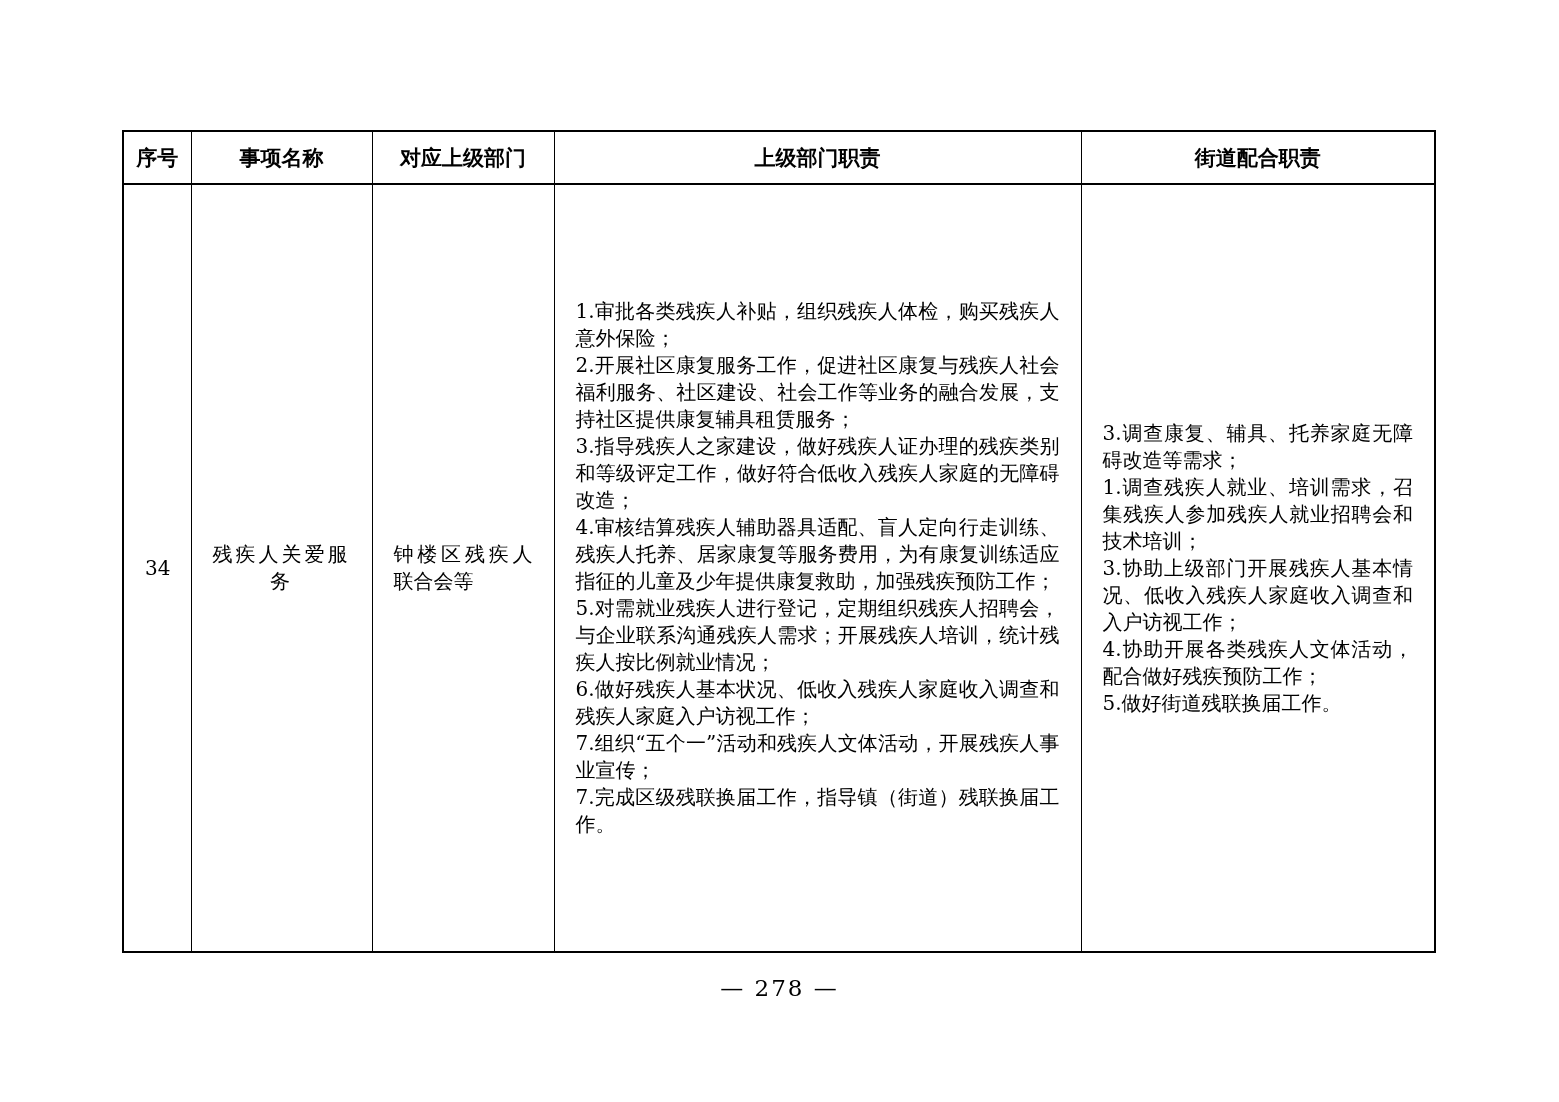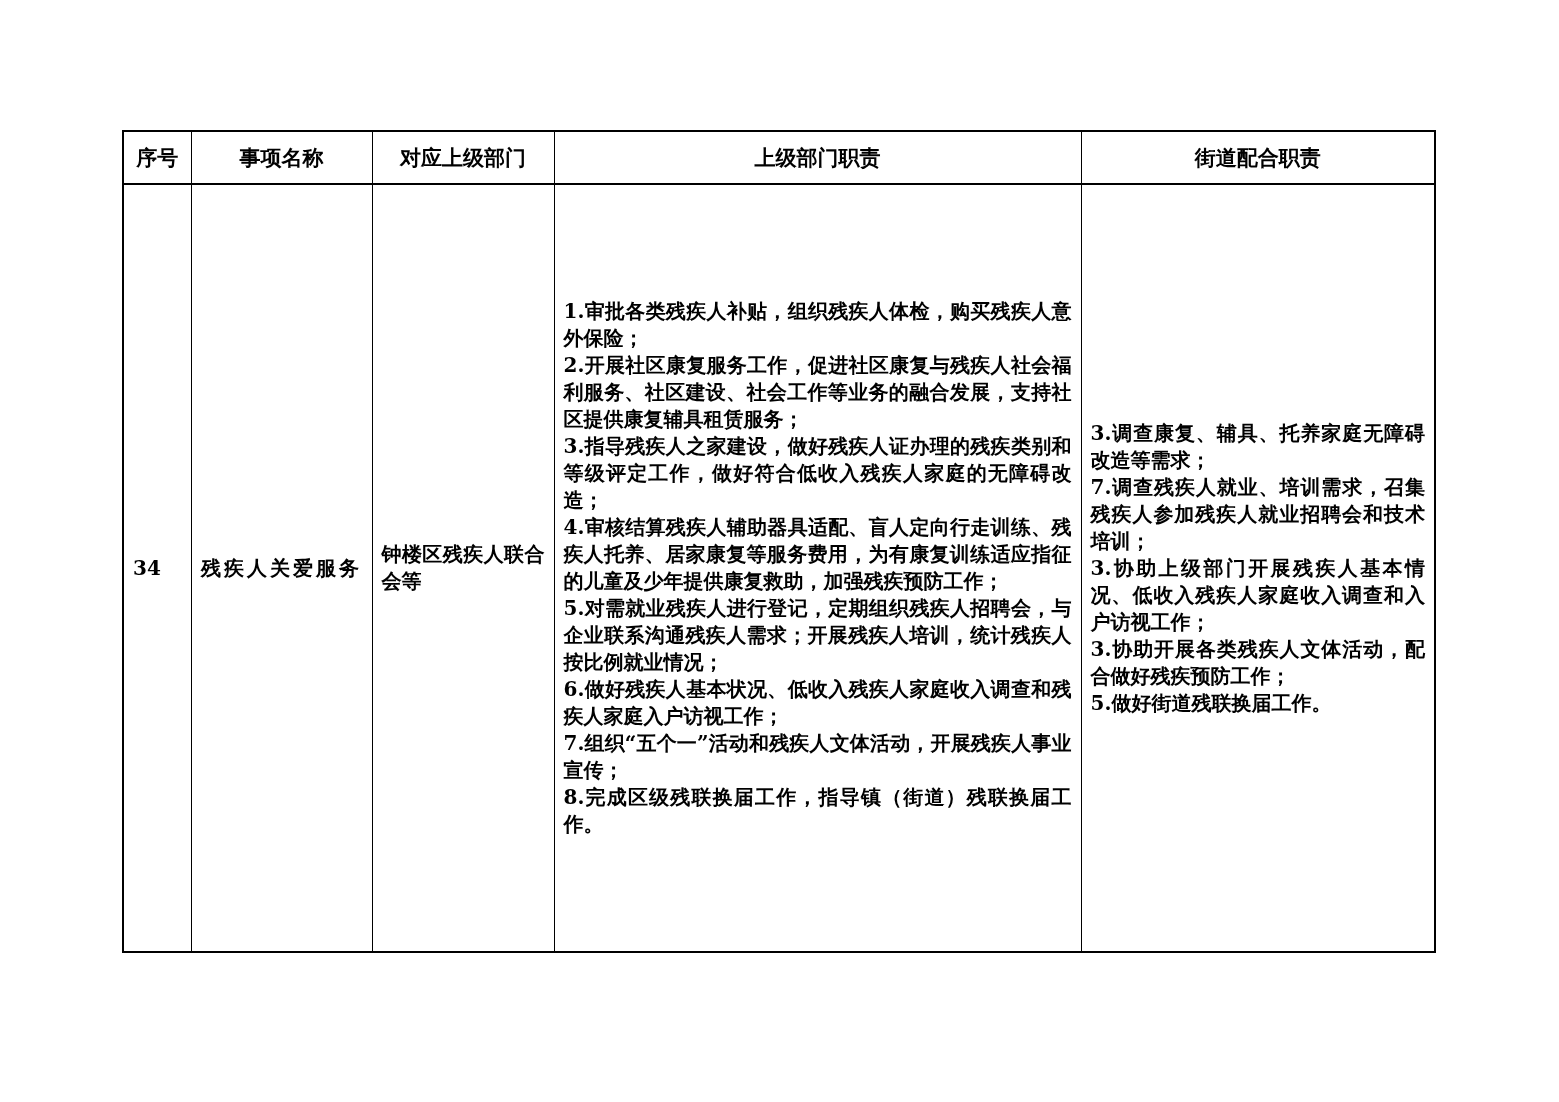--- a/index.html
+++ b/index.html
@@ -39,22 +39,21 @@
     font-size: 21px;
     text-align: center;
     vertical-align: middle;
     padding: 0 12px;
   }
   table.resp-table td {
     height: 764px;
     vertical-align: middle;
     font-size: 20px;
     line-height: 27px;
-    padding: 0 9px;
-    font-weight: bold;
+    padding: 0 21px;
   }
   td.cell-index {
     text-align: left;
   }
   td.cell-name {
     text-align: center;
     letter-spacing: 3px;
     margin-top: 32px;
   }
   td.cell-dept {
@@ -107,27 +106,28 @@
         <td class="cell-name">残疾人关爱服务</td>
         <td class="cell-dept">钟楼区残疾人联合会等</td>
         <td class="cell-duties">
           <div class="para">1.审批各类残疾人补贴，组织残疾人体检，购买残疾人意外保险；</div>
           <div class="para">2.开展社区康复服务工作，促进社区康复与残疾人社会福利服务、社区建设、社会工作等业务的融合发展，支持社区提供康复辅具租赁服务；</div>
           <div class="para">3.指导残疾人之家建设，做好残疾人证办理的残疾类别和等级评定工作，做好符合低收入残疾人家庭的无障碍改造；</div>
           <div class="para">4.审核结算残疾人辅助器具适配、盲人定向行走训练、残疾人托养、居家康复等服务费用，为有康复训练适应指征的儿童及少年提供康复救助，加强残疾预防工作；</div>
           <div class="para">5.对需就业残疾人进行登记，定期组织残疾人招聘会，与企业联系沟通残疾人需求；开展残疾人培训，统计残疾人按比例就业情况；</div>
           <div class="para">6.做好残疾人基本状况、低收入残疾人家庭收入调查和残疾人家庭入户访视工作；</div>
           <div class="para">7.组织“五个一”活动和残疾人文体活动，开展残疾人事业宣传；</div>
-          <div class="para">8.完成区级残联换届工作，指导镇（街道）残联换届工作。</div>
+          <div class="para">7.完成区级残联换届工作，指导镇（街道）残联换届工作。</div>
         </td>
         <td class="cell-duties">
           <div class="para">3.调查康复、辅具、托养家庭无障碍改造等需求；</div>
-          <div class="para">7.调查残疾人就业、培训需求，召集残疾人参加残疾人就业招聘会和技术培训；</div>
+          <div class="para">1.调查残疾人就业、培训需求，召集残疾人参加残疾人就业招聘会和技术培训；</div>
           <div class="para">3.协助上级部门开展残疾人基本情况、低收入残疾人家庭收入调查和入户访视工作；</div>
-          <div class="para">3.协助开展各类残疾人文体活动，配合做好残疾预防工作；</div>
+          <div class="para">4.协助开展各类残疾人文体活动，配合做好残疾预防工作；</div>
           <div class="para">5.做好街道残联换届工作。</div>
         </td>
       </tr>
     </tbody>
   </table>
 
+  <div class="footer-pageno">— 278 —</div>
 
 </div>
 
 </body></html>

